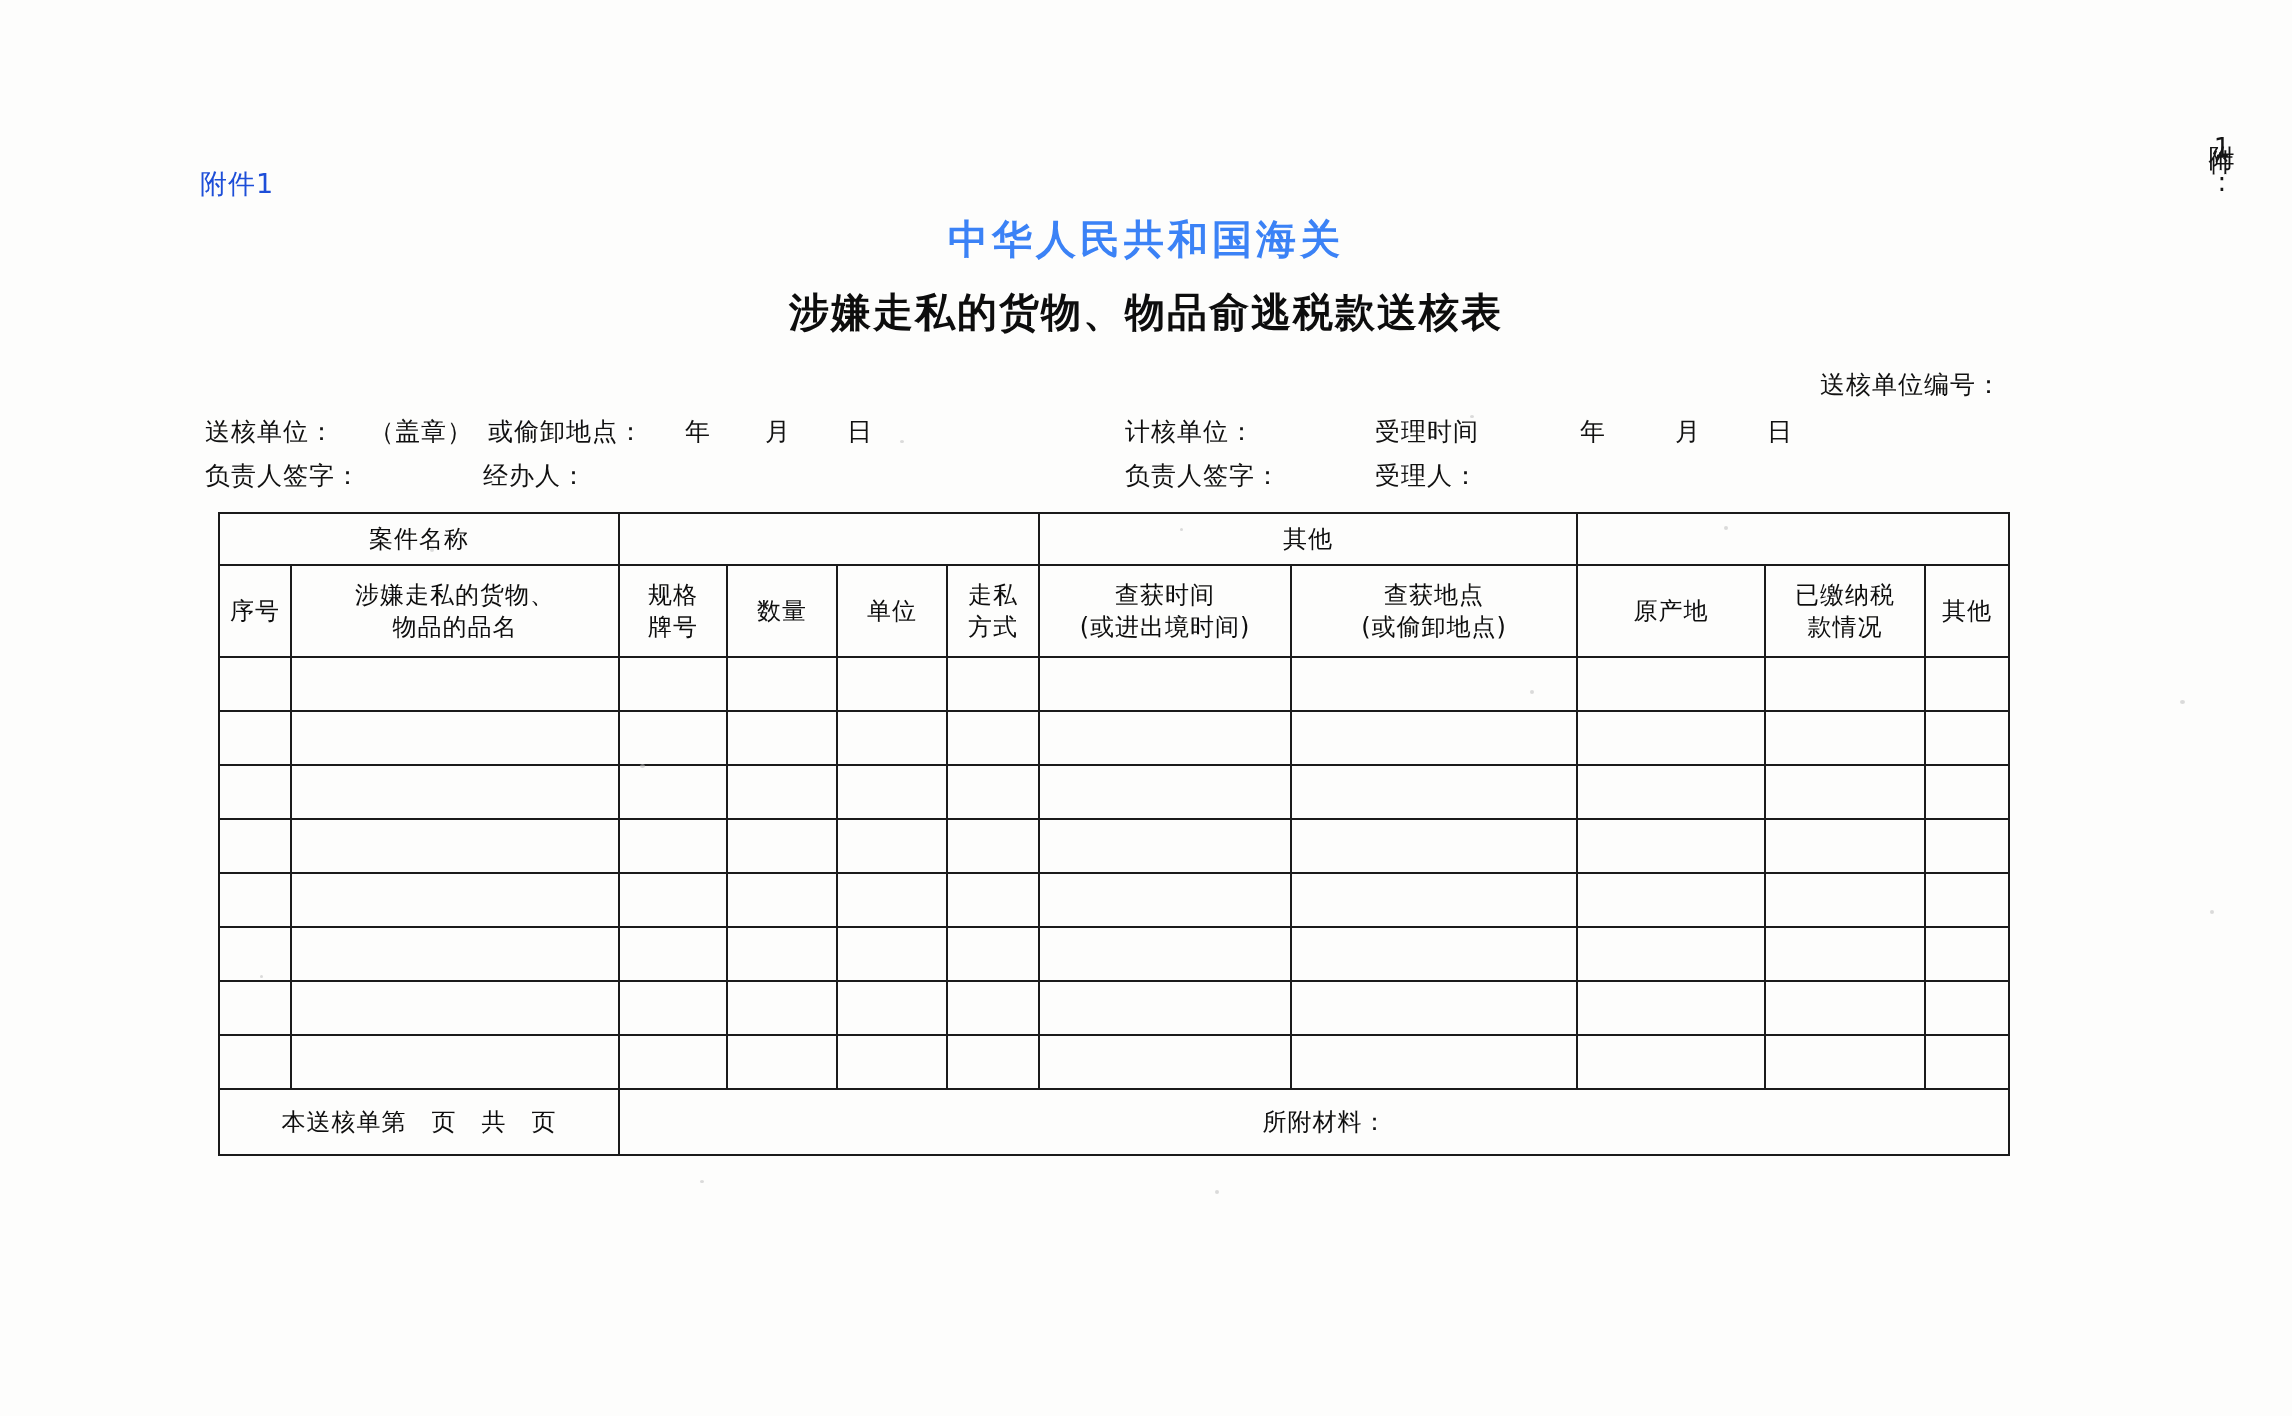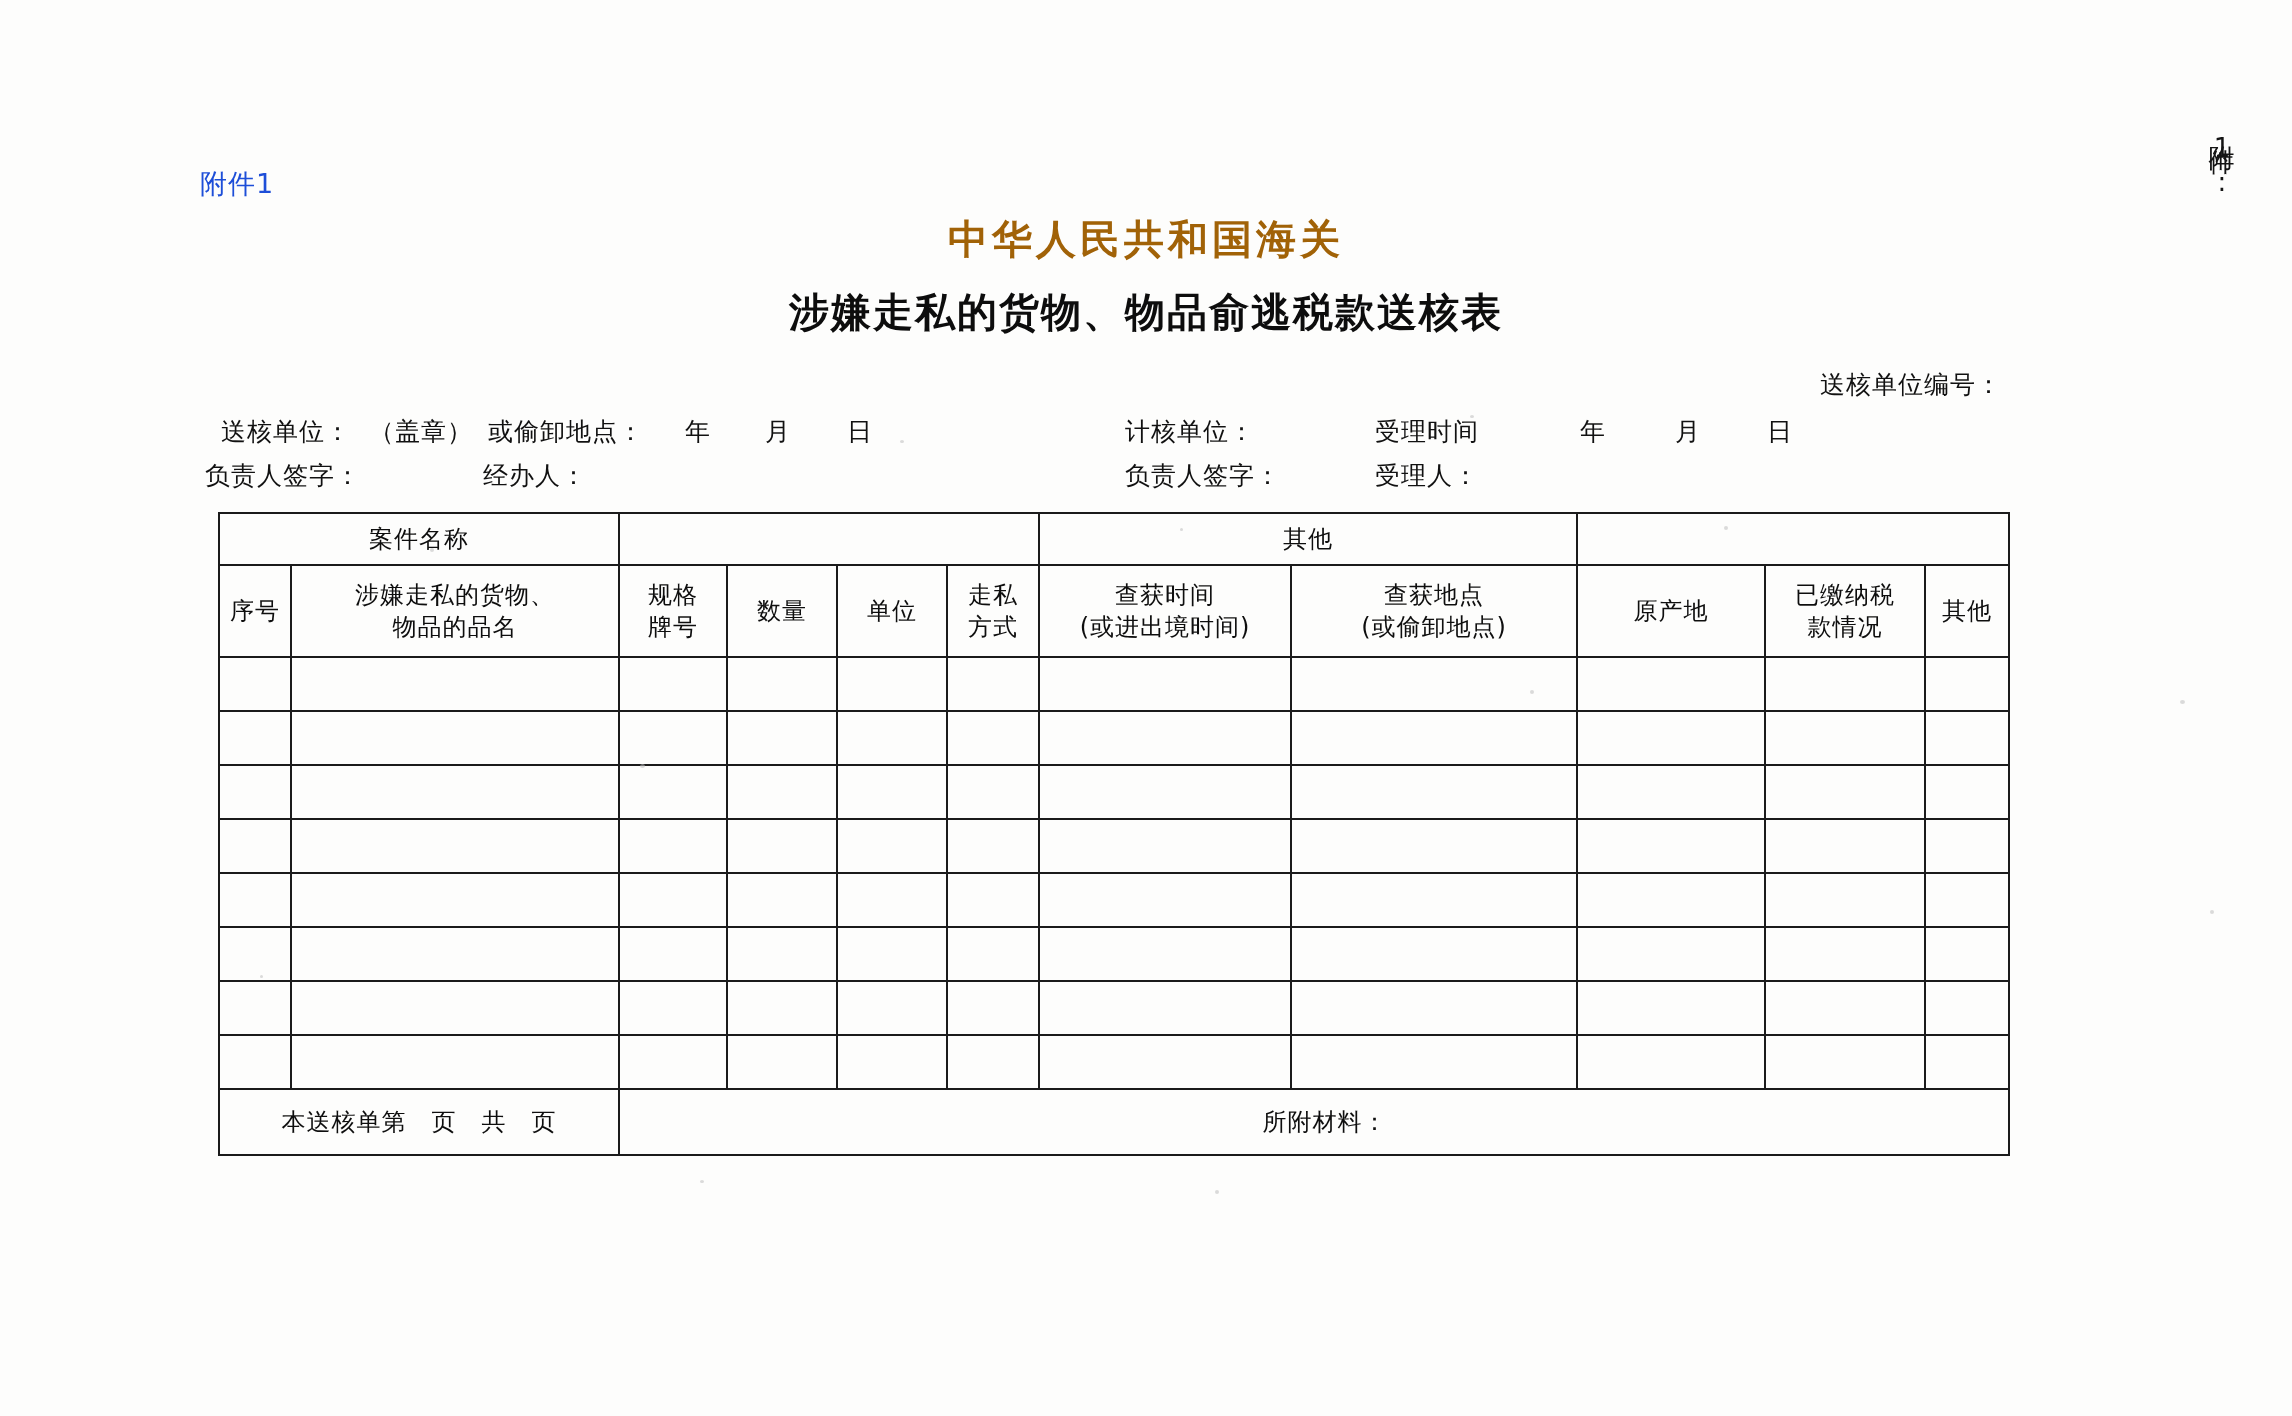--- a/index.html
+++ b/index.html
@@ -52,21 +52,21 @@
     position: absolute;
     left: 0;
     right: 0;
     top: 212px;
     text-align: center;
   }
   .title1 {
     font-size: 40px;
     font-weight: bold;
     letter-spacing: 4px;
-    color: #a16207;
+    color: #3b82f6;
     font-family: "DejaVu Sans", "Liberation Sans", sans-serif;
   }
   .title2 {
     margin-top: 18px;
     font-size: 40px;
     font-weight: bold;
     letter-spacing: 2px;
     color: #0d0d0d;
   }
 
@@ -137,21 +137,21 @@
 
   <div class="title-wrap">
     <div class="title1">中华人民共和国海关</div>
     <div class="title2">涉嫌走私的货物、物品俞逃税款送核表</div>
   </div>
 
   <div class="form-no">送核单位编号：</div>
 
   <div class="meta">
     <div class="meta-row">
-      <span class="m" style="left:0px;margin-left:16px;">送核单位：</span>
+      <span class="m" style="left:0px;">送核单位：</span>
       <span class="m" style="left:164px;">（盖章）</span>
       <span class="m" style="left:283px;">或偷卸地点：</span>
       <span class="m" style="left:480px;">年</span>
       <span class="m" style="left:560px;">月</span>
       <span class="m" style="left:642px;">日</span>
       <span class="m" style="left:920px;">计核单位：</span>
       <span class="m" style="left:1170px;">受理时间</span>
       <span class="m" style="left:1375px;">年</span>
       <span class="m" style="left:1470px;">月</span>
       <span class="m" style="left:1562px;">日</span>

